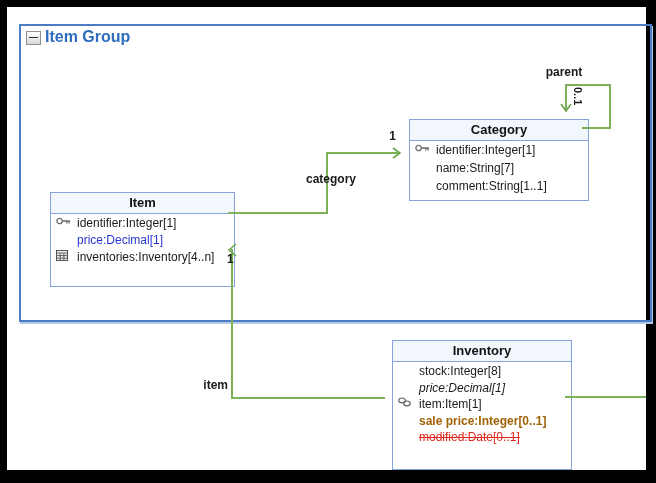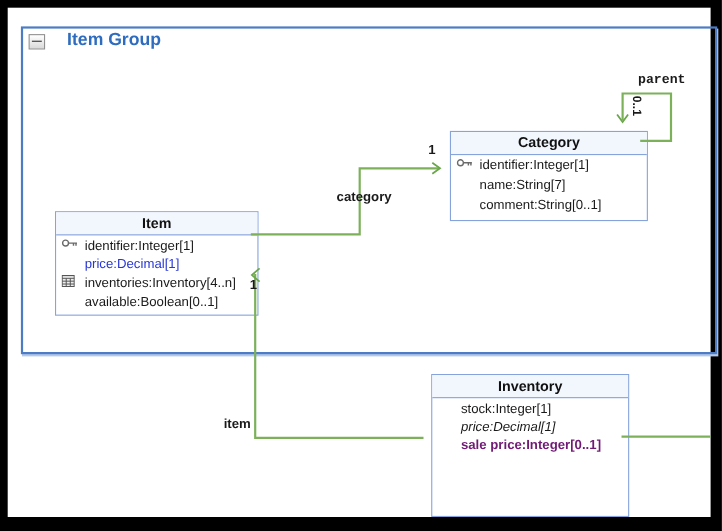--- a/index.html
+++ b/index.html
@@ -3,52 +3,52 @@
 <meta charset="utf-8">
 <style>
   html,body{margin:0;padding:0;background:#000;}
   #stage{position:relative;width:656px;height:483px;background:#000;overflow:hidden;
          font-family:"Liberation Sans","DejaVu Sans",sans-serif;}
   #canvas{position:absolute;left:7px;top:7px;width:639px;height:463px;background:#ffffff;}
 
   
   .group{position:absolute;left:12px;top:17px;width:629px;height:294px;
          border:2px solid #4d7cc7;box-shadow:1px 2px 0 #b5c8ea;background:transparent;}
-  .group-title{position:absolute;left:38px;top:21px;font-size:16px;font-weight:bold;color:#2d6cbe;margin-left:16px;}
+  .group-title{position:absolute;left:38px;top:21px;font-size:16px;font-weight:bold;color:#2d6cbe;}
   .collapse-box{position:absolute;left:19px;top:24px;width:13px;height:12px;
          border:1px solid #919191;background:linear-gradient(#ffffff,#d9d9d9);cursor:pointer;}
   .collapse-box::after{content:"";position:absolute;left:2px;right:2px;top:5px;border-top:1px solid #333;}
 
   
   .entity{position:absolute;background:#fff;border:1.5px solid #86a3db;box-sizing:border-box;}
   .entity-title{border-bottom:1.5px solid #86a3db;background:#f2f6fd;font-weight:bold;
          font-size:13px;color:#111;text-align:center;padding:2px 0 3px;}
   .entity-body{padding:2px 3px 0 5px;}
   .attr-row{display:flex;align-items:flex-start;height:17px;font-size:12px;color:#1a1a1a;white-space:nowrap;}
   .attr-icon{flex:0 0 21px;width:21px;display:flex;align-items:center;}
   .style-blue{color:#2736d4;}
   .style-italic{font-style:italic;}
-  .style-green-bold{color:#701a75;font-weight:bold;}
+  .style-green-bold{color:#a16207;font-weight:bold;}
   .style-red-strike{color:#e0281e;text-decoration:line-through;}
 
   #class-item{left:43px;top:185px;width:185px;height:95px;}
   #class-category{left:402px;top:112px;width:180px;height:82px;}
   #class-inventory{left:385px;top:333px;width:180px;height:130px;}
   #class-inventory .attr-row{height:16.5px;}
   #class-category .attr-row{height:18px;}
 
   
   #edges{position:absolute;left:0;top:0;width:656px;height:483px;pointer-events:none;}
   .edge{stroke:#7cb15a;stroke-width:2;fill:none;}
   .arrow{stroke:#6aa64a;stroke-width:1.6;fill:none;}
 
   .edge-label{position:absolute;font-size:12px;font-weight:bold;color:#1a1a1a;white-space:nowrap;}
   #lbl-category{left:306px;top:172px;}
   #lbl-item{left:178px;top:378px;width:50px;text-align:right;}
-  #lbl-parent{left:580px;top:65px;width:48px;text-align:left;font-family:Liberation Mono, monospace;}
+  #lbl-parent{left:540px;top:65px;width:48px;text-align:center;}
   #mult-category-1{left:380px;top:129px;width:16px;text-align:right;}
   #mult-item-1{left:227px;top:252px;}
   #mult-parent{left:584px;top:87px;transform:rotate(90deg);transform-origin:left top;font-size:11px;}
 </style>
 </head>
 <body>
 
 <div id="stage">
   <div id="canvas">
 
@@ -78,24 +78,20 @@
           <div class="attr-row">
             <span class="attr-icon">
               <svg width="12" height="11" viewBox="0 0 12 11">
                 <rect x="0.5" y="0.5" width="11" height="10" fill="#eeeeee" stroke="#555"></rect>
                 <path d="M0.5 3 H11.5 M0.5 5.6 H11.5 M0.5 8.2 H11.5 M4.2 3 V10.5 M7.9 3 V10.5" stroke="#555" stroke-width="0.9" fill="none"></path>
               </svg>
             </span>
             <span class="attr-text">inventories:Inventory[4..n]</span>
           </div>
 
-          <div class="attr-row">
-            <span class="attr-icon"></span>
-            <span class="attr-text">available:Boolean[0..1]</span>
-          </div>
         </div>
     </div>
 
     <div class="entity" id="class-category">
       <div class="entity-title">Category</div>
       <div class="entity-body">
 
           <div class="attr-row">
             <span class="attr-icon">
               <svg width="15" height="10" viewBox="0 0 15 10">
@@ -106,46 +102,59 @@
             <span class="attr-text">identifier:Integer[1]</span>
           </div>
 
           <div class="attr-row">
             <span class="attr-icon"></span>
             <span class="attr-text">name:String[7]</span>
           </div>
 
           <div class="attr-row">
             <span class="attr-icon"></span>
-            <span class="attr-text">comment:String[0..1]</span>
+            <span class="attr-text">comment:String[1..1]</span>
           </div>
         </div>
     </div>
 
     <div class="entity" id="class-inventory">
       <div class="entity-title">Inventory</div>
       <div class="entity-body">
 
           <div class="attr-row">
             <span class="attr-icon"></span>
-            <span class="attr-text">stock:Integer[1]</span>
+            <span class="attr-text">stock:Integer[8]</span>
           </div>
 
           <div class="attr-row style-italic">
             <span class="attr-icon"></span>
             <span class="attr-text">price:Decimal[1]</span>
           </div>
 
+          <div class="attr-row">
+            <span class="attr-icon">
+              <svg width="14" height="10" viewBox="0 0 14 10">
+                <ellipse cx="4.1" cy="3.4" rx="3.3" ry="2.4" fill="none" stroke="#666" stroke-width="1.2"></ellipse>
+                <ellipse cx="8.9" cy="6.4" rx="3.3" ry="2.4" fill="none" stroke="#666" stroke-width="1.2"></ellipse>
+              </svg>
+            </span>
+            <span class="attr-text">item:Item[1]</span>
+          </div>
 
 
           <div class="attr-row style-green-bold">
             <span class="attr-icon"></span>
             <span class="attr-text">sale price:Integer[0..1]</span>
           </div>
 
+          <div class="attr-row style-red-strike">
+            <span class="attr-icon"></span>
+            <span class="attr-text">modified:Date[0..1]</span>
+          </div>
         </div>
     </div>
   </div>
 
   <svg id="edges" viewBox="0 0 656 483">
     <g>
       <path class="edge" d="M228 213 L327 213 L327 153 L399 153"></path>
       <polyline class="arrow" points="393,148 400,153 393,158"></polyline>
     </g>
     <g>

